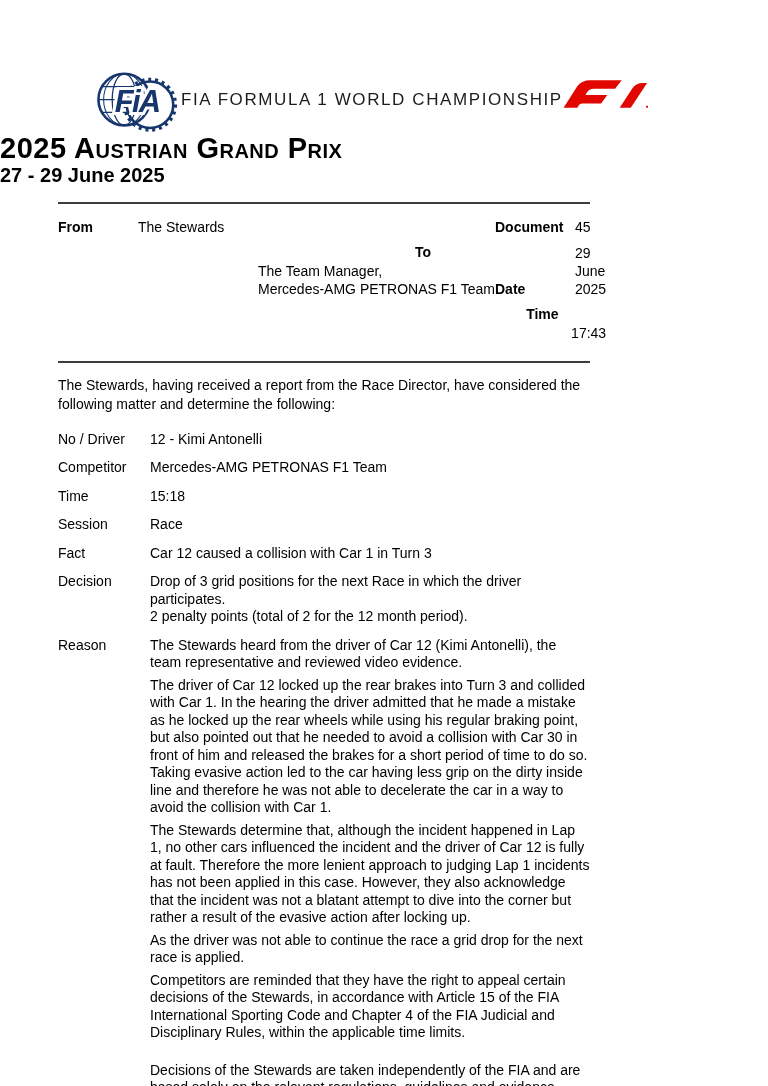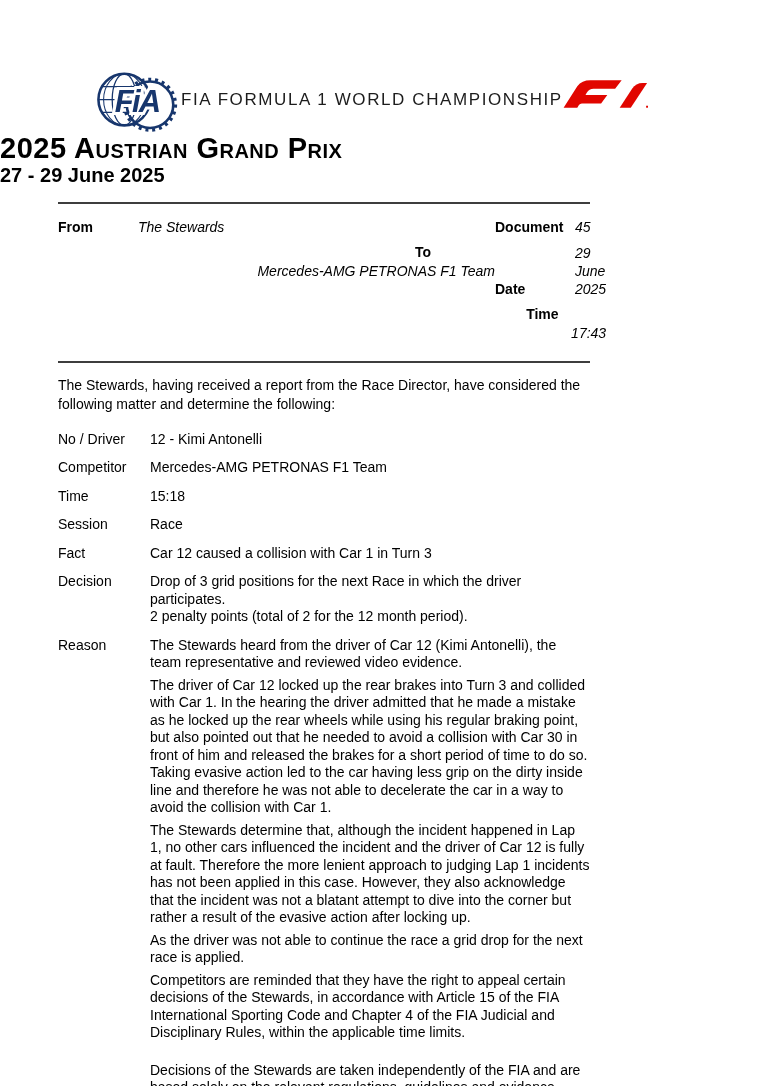--- a/index.html
+++ b/index.html
@@ -31,21 +31,21 @@
     margin-top:17px;
     border-top:2px solid #3d3d3d; border-bottom:2px solid #3d3d3d;
     padding:14px 0 19px 0;
     display:flex;
   }
   .meta-left { width:437px; flex:0 0 auto; }
   .meta-right { flex:1; }
   .meta-row { display:flex; margin-bottom:8px;align-items:flex-end; }
   .meta-row:last-child { margin-bottom:0;flex-direction:column; }
   .meta-label { width:80px; flex:0 0 auto; font-weight:bold; }
-  .meta-value { flex:1; line-height:18px;font-style:italic; }
+  .meta-value { flex:1; line-height:18px; }
   .intro { margin-top:13px; line-height:19px; }
   .fields { margin-top:17px; }
   .field { display:flex; margin-bottom:11px; }
   .field-label { width:92px; flex:0 0 auto; font-weight:normal; }
   .field-value { flex:1; }
   .reason-paragraphs p { margin:0 0 5px 0; }
   .reason-paragraphs p.gap-before { margin-top:20px; }
 </style>
 </head>
 <body>
@@ -87,20 +87,21 @@
 
     <div class="meta">
       <div class="meta-left">
         <div class="meta-row">
           <div class="meta-label">From</div>
           <div class="meta-value">The Stewards</div>
         </div>
         <div class="meta-row">
           <div class="meta-label">To</div>
           <div class="meta-value">
+            <div>The Team Manager,</div>
             <div>Mercedes-AMG PETRONAS F1 Team</div>
           </div>
         </div>
       </div>
       <div class="meta-right">
         <div class="meta-row">
           <div class="meta-label">Document</div>
           <div class="meta-value">45</div>
         </div>
         <div class="meta-row">

